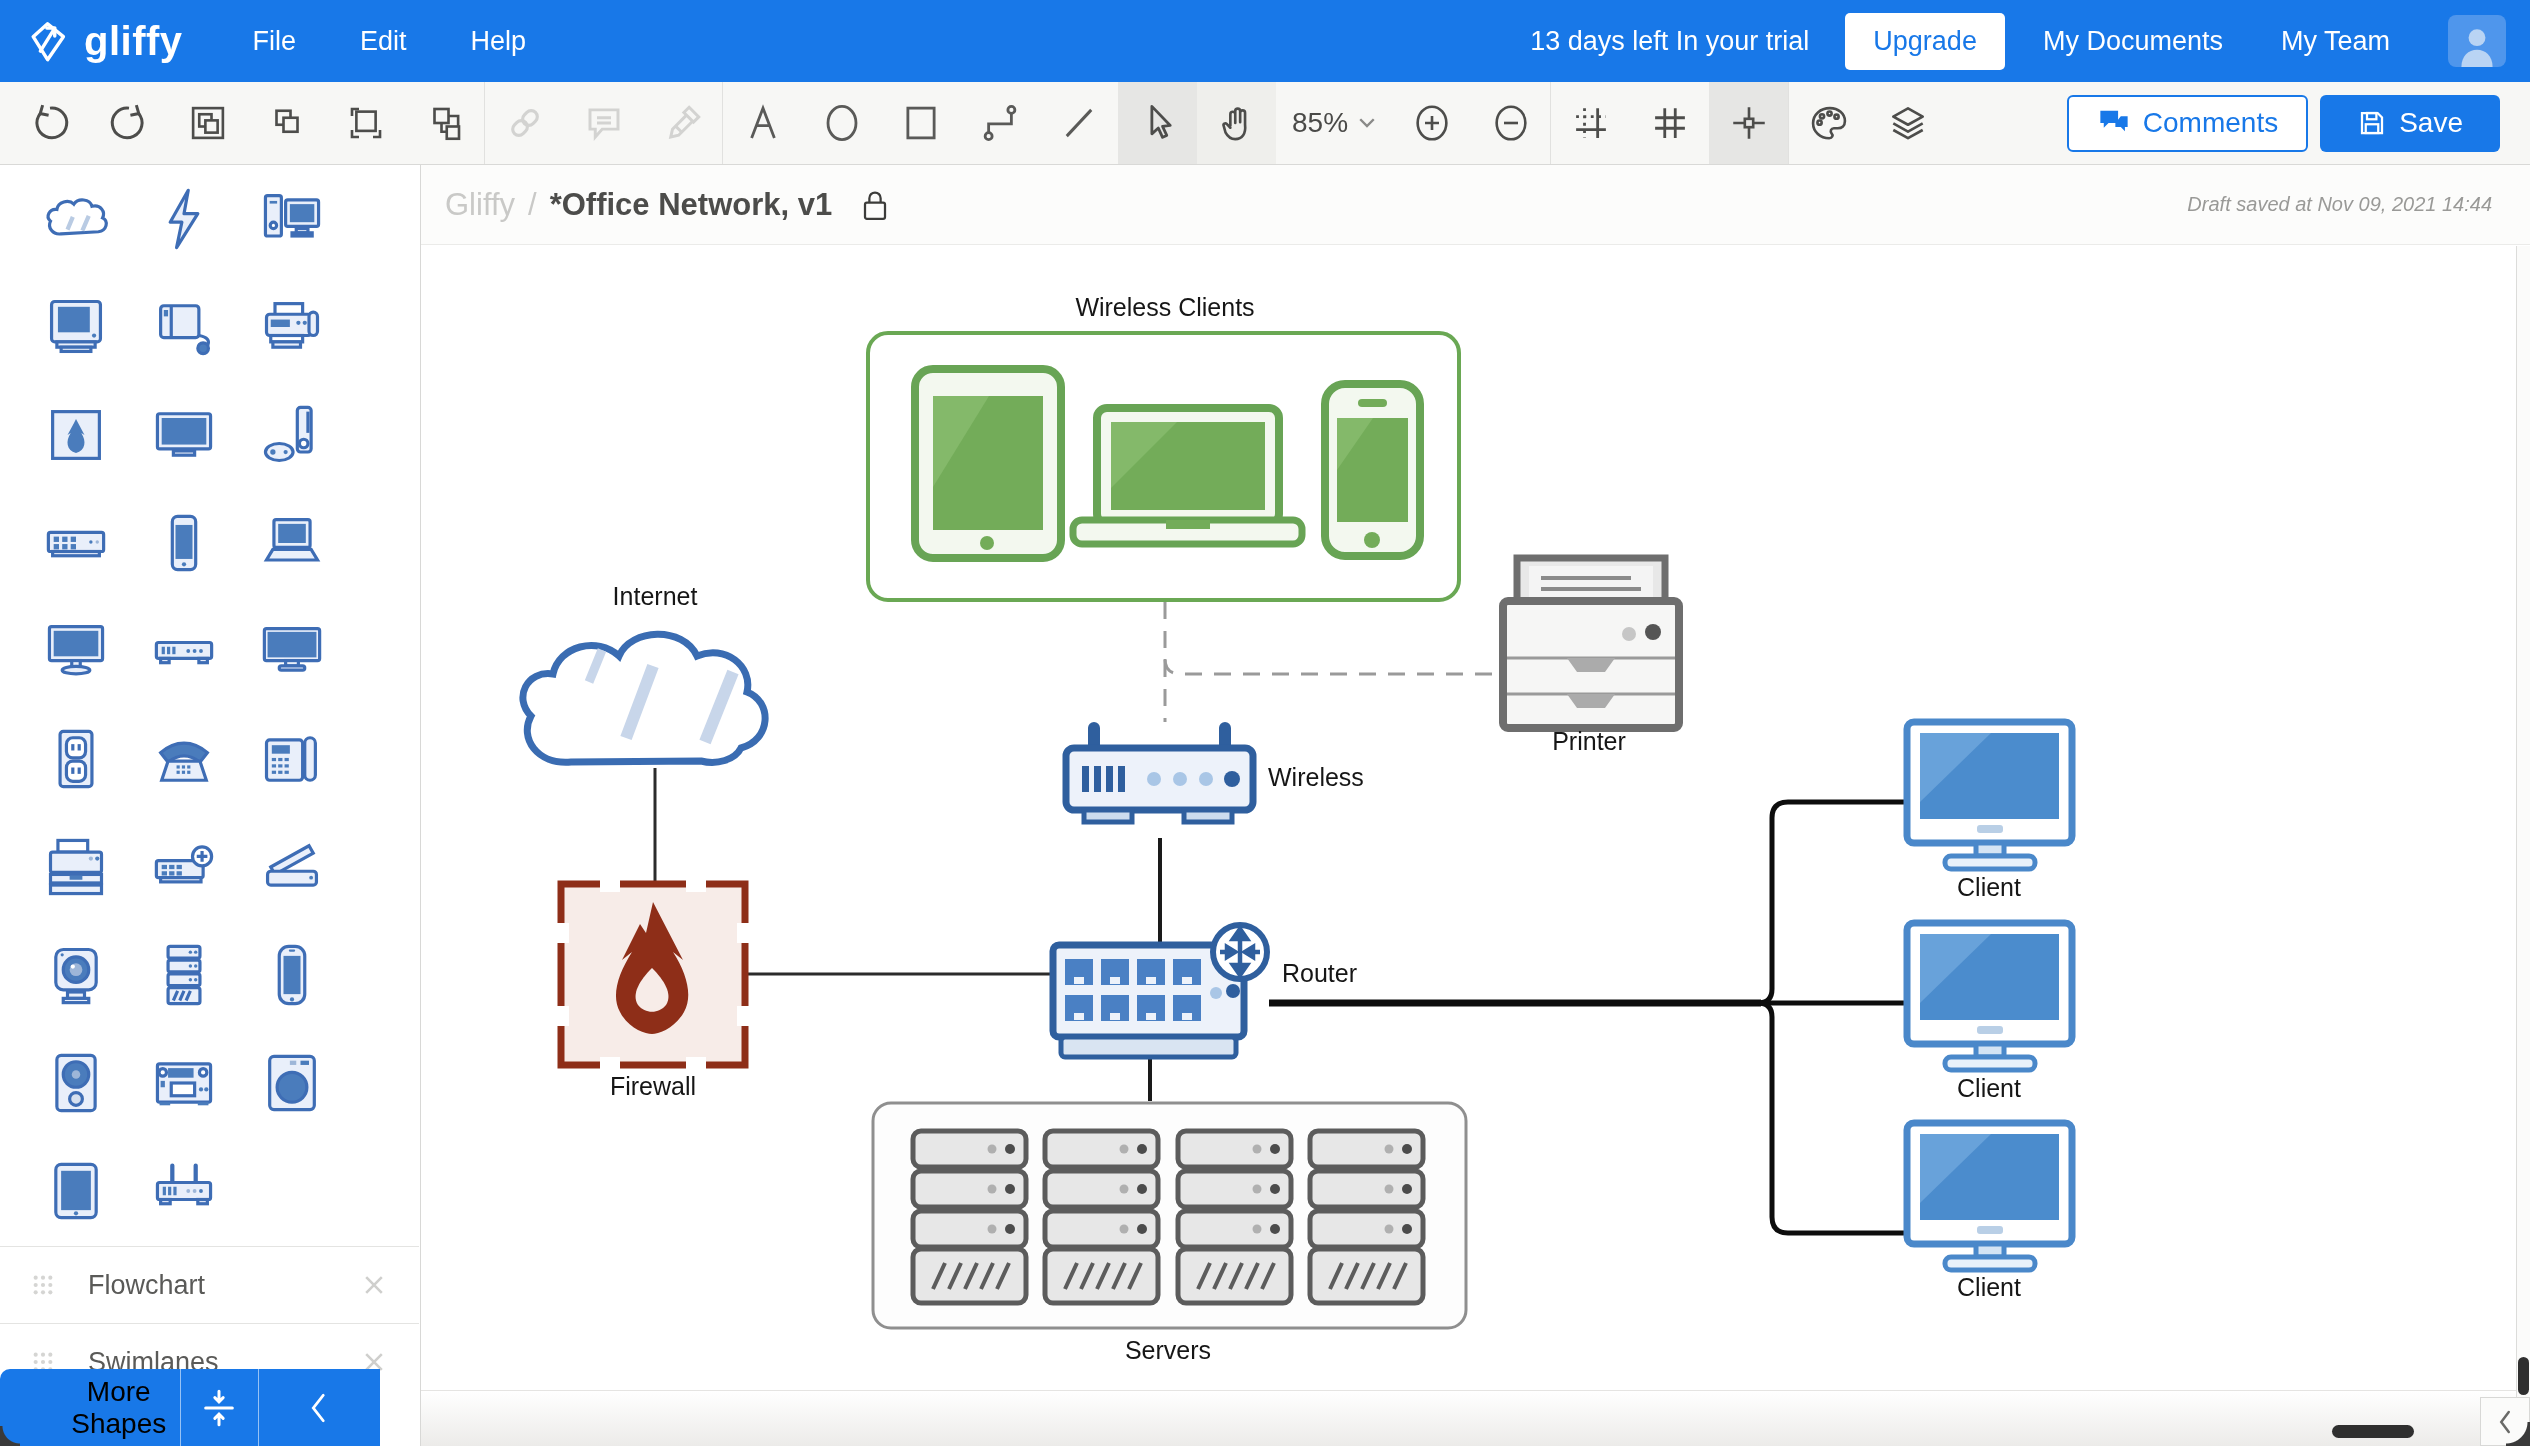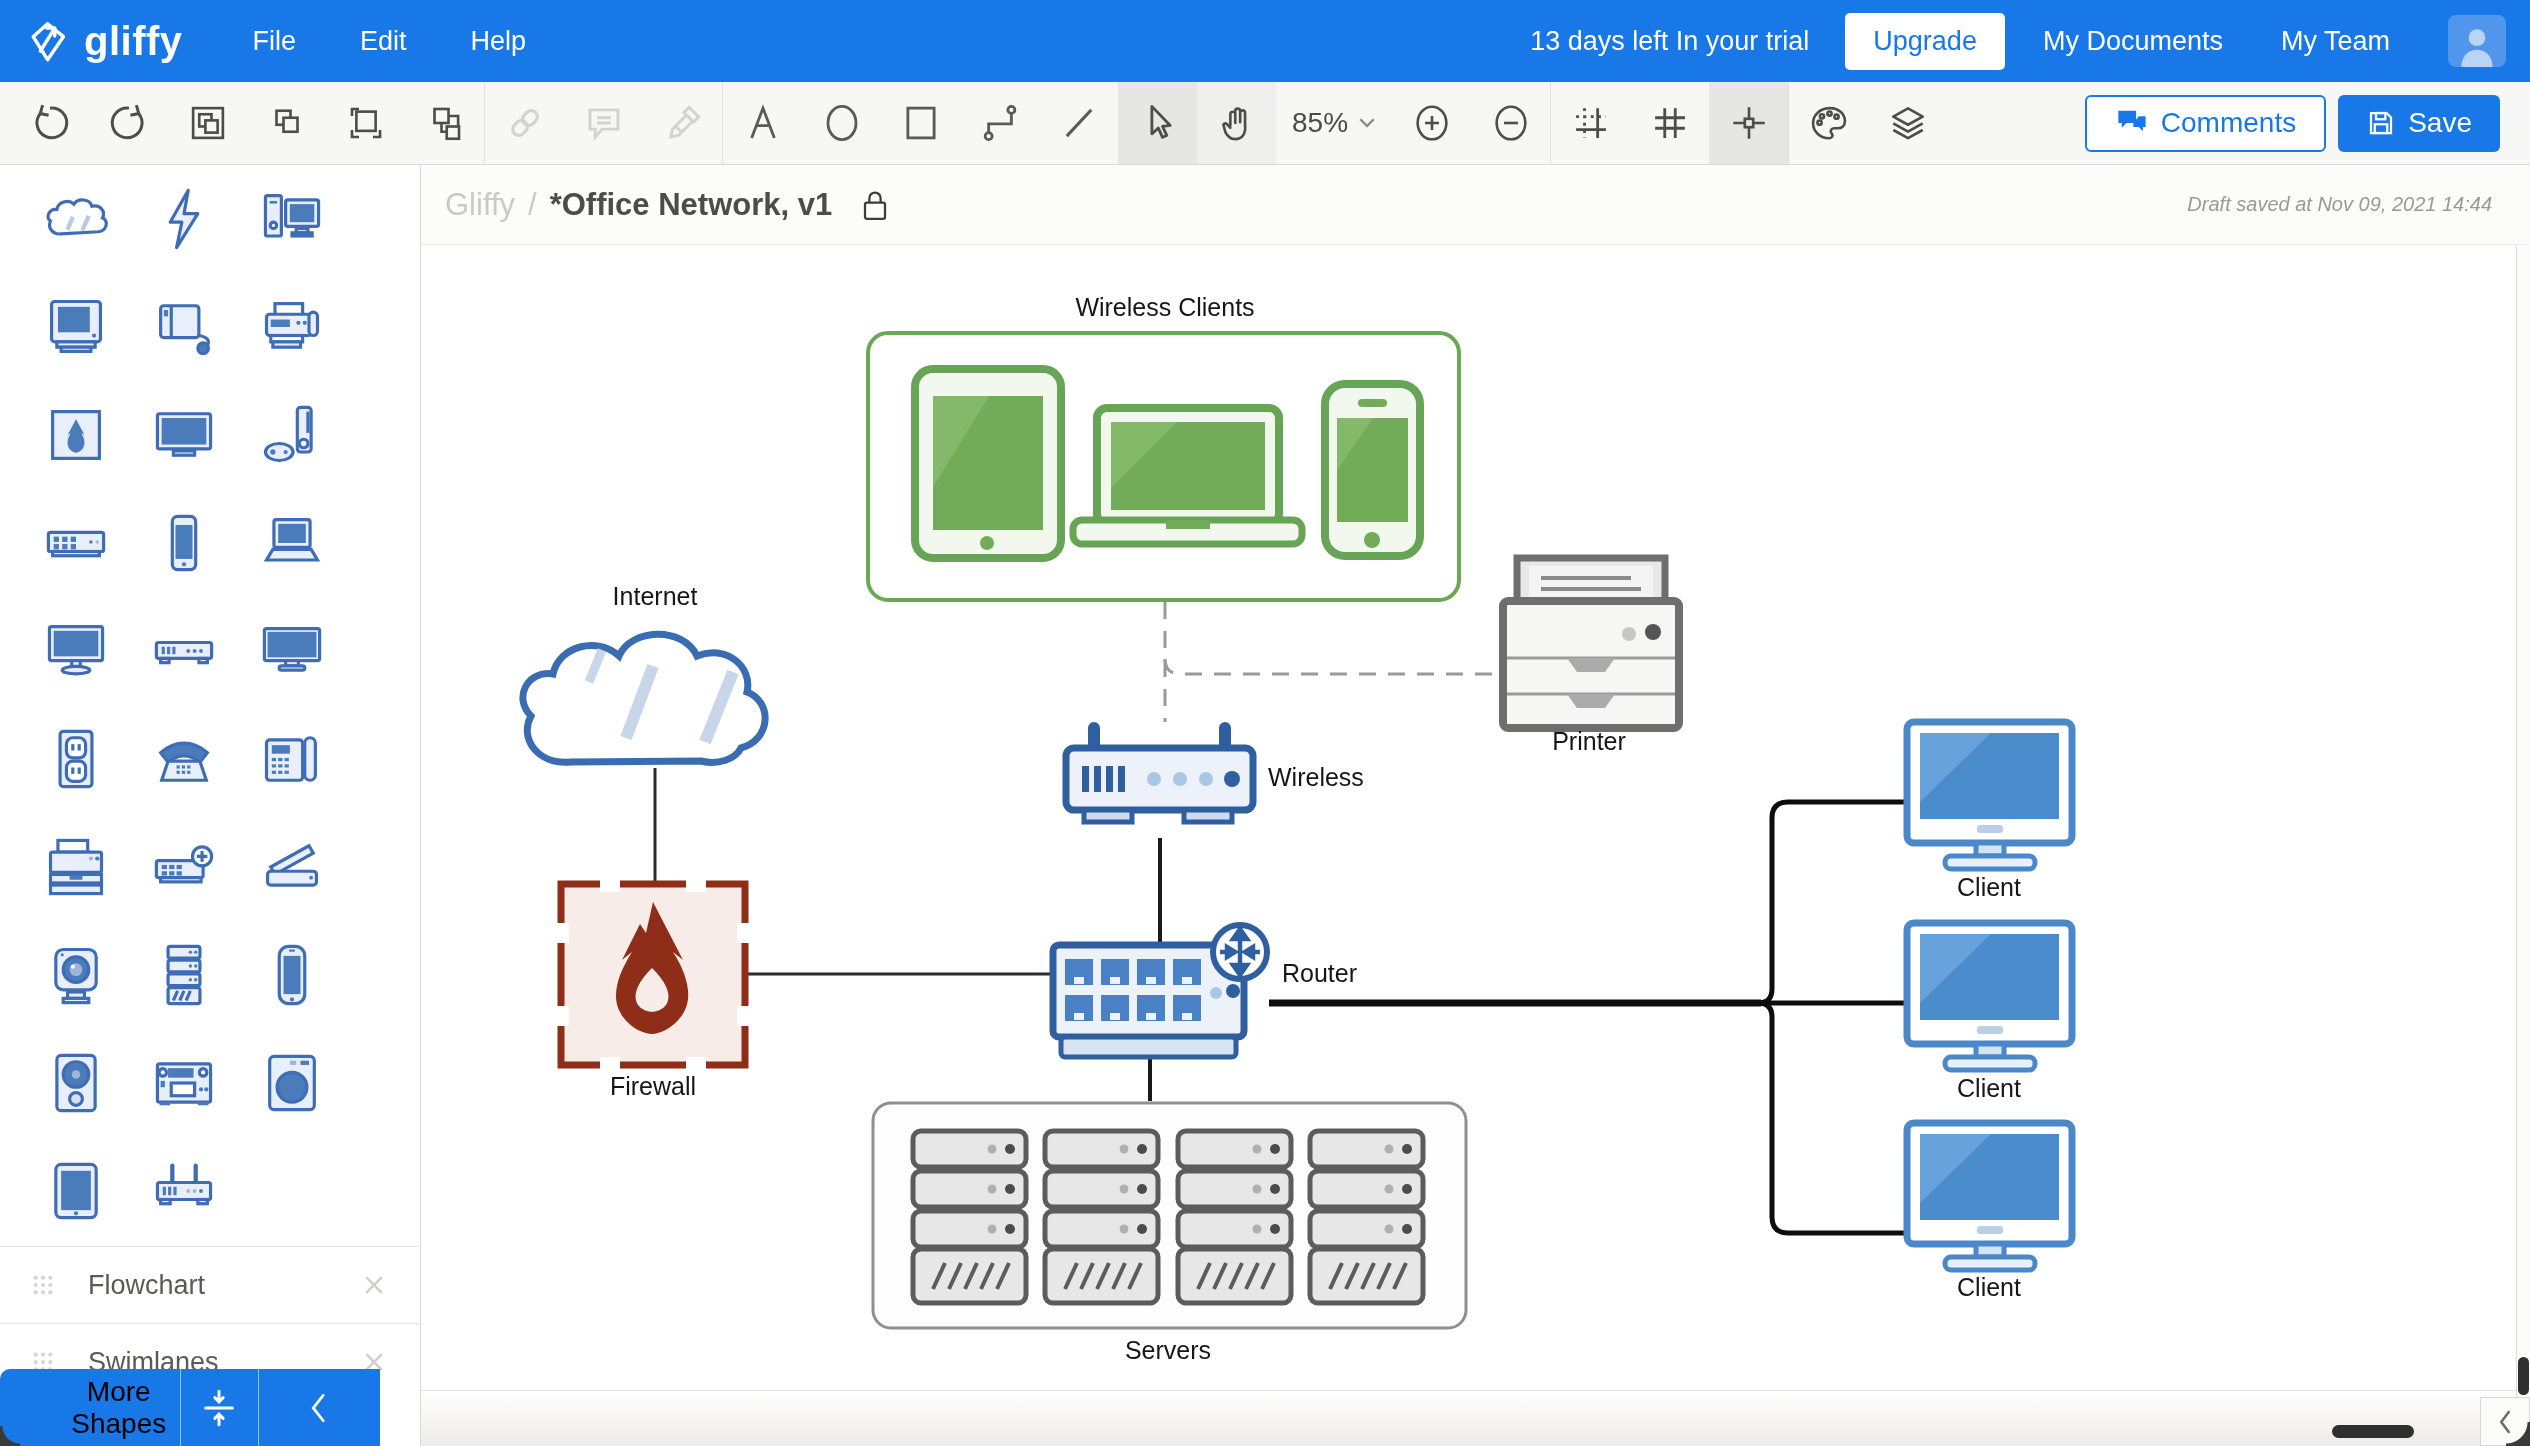--- a/index.html
+++ b/index.html
@@ -20,21 +20,21 @@
 
   
   .toolbar { position:absolute; top:82px; left:0; right:0; height:83px; background:#f7f7f5; border-bottom:1px solid #d9d9d7; display:flex; align-items:center; padding-left:10px; }
   .tb { width:79px; height:82px; display:flex; align-items:center; justify-content:center; background:transparent; border:none; }
   .tb svg { width:42px; height:42px; }
   .tb.active { background:#e6e6e4; }
   .tb.active2 { background:#efefec; }
   .tb-divider { width:1px; height:82px; background:#e1e1df; }
   .zoom-dd { display:flex; align-items:center; gap:10px; height:82px; padding:0 16px; font-size:28px; color:#4a4a48; }
   .btn-comments { margin-left:auto; display:flex; align-items:center; gap:12px; height:57px; padding:0 28px; background:#fff; border:2px solid #1878e8; border-radius:6px; color:#1878e8; font-size:28px; font-family:inherit;justify-content:center; }
-  .btn-save { display:flex; align-items:center; gap:12px; height:57px; padding:0 28px; background:#1878e8; border:none; border-radius:6px; color:#fff; font-size:28px; font-family:inherit; margin:0 30px 0 12px; }
+  .btn-save { display:flex; align-items:center; gap:12px; height:57px; padding:0 37px; background:#1878e8; border:none; border-radius:6px; color:#fff; font-size:28px; font-family:inherit; margin:0 30px 0 12px; }
 
   
   .breadcrumb-row { position:absolute; top:165px; left:421px; right:0; height:80px; background:#fcfcfb; border-bottom:1px solid #ebebe9; display:flex; align-items:center; padding:0 38px 0 24px; font-size:31px; }
   .bc-root { color:#c9c9c7; }
   .bc-sep { color:#c9c9c7; margin:0 13px; }
   .bc-title { color:#4c4c4a; font-weight:bold; }
   .bc-lock { margin-left:28px; display:flex; }
   .bc-status { margin-left:auto; color:#999997; font-style:italic; font-size:20px; }
 
   

